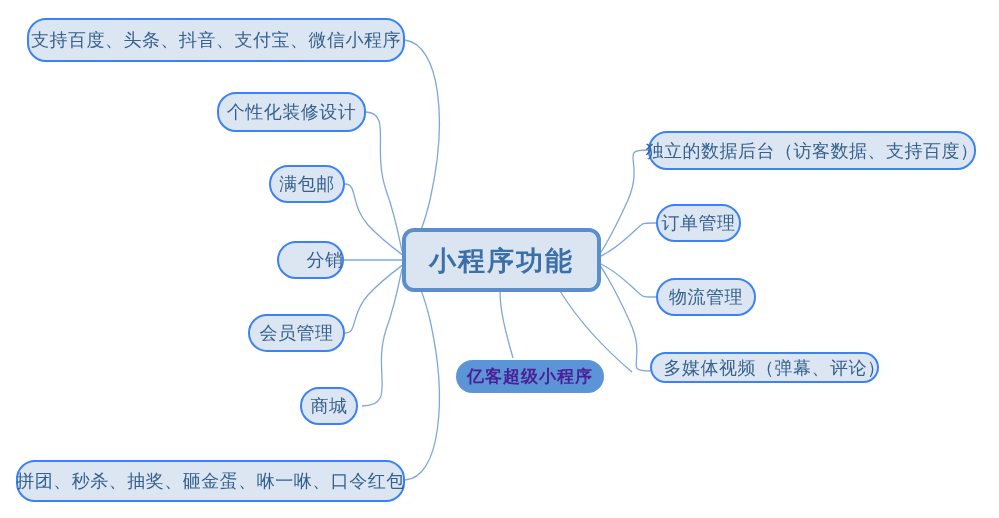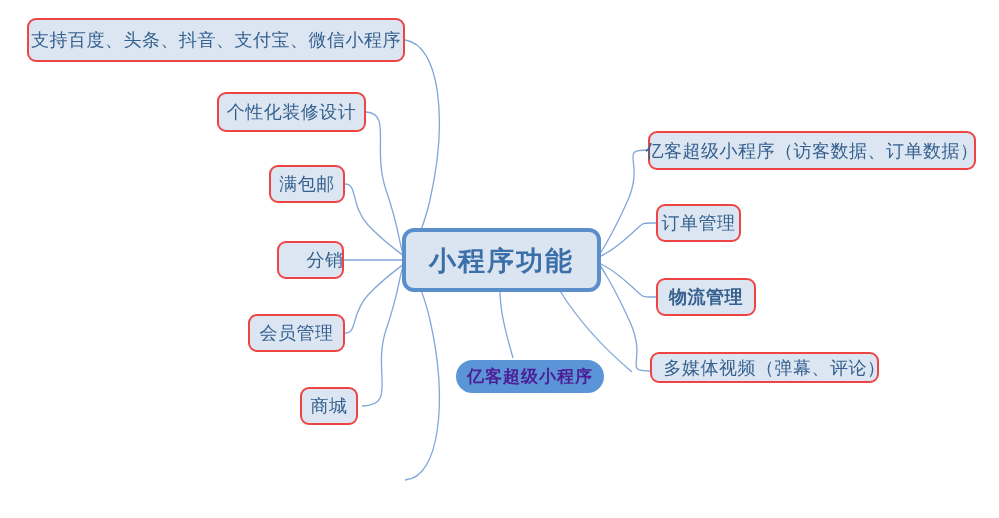--- a/index.html
+++ b/index.html
@@ -26,22 +26,22 @@
     height: 518px;
     pointer-events: none;
   }
   .node {
     position: absolute;
     box-sizing: border-box;
     display: flex;
     align-items: center;
     justify-content: center;
     background: #dce6f2;
-    border: 2px solid #ef4444;
-    border-radius: 9px;
+    border: 2px solid #3b82f6;
+    border-radius: 19px;
     color: #36618e;
     font-size: 18px;
     line-height: 1;
     white-space: nowrap;
     letter-spacing: 0.5px;
   }
   .node.central {
     background: #dbe5f1;
     border: 4px solid #5b8fcc;
     border-radius: 12px;
@@ -112,30 +112,33 @@
   </div>
 
   <div class="node" style="left:248px; top:314px; width:97px; height:38px;">
     <span>会员管理</span>
   </div>
 
   <div class="node" style="left:300px; top:387px; width:58px; height:38px;">
     <span>商城</span>
   </div>
 
+  <div class="node" style="left:16px; top:460px; width:389px; height:42px;">
+    <span>拼团、秒杀、抽奖、砸金蛋、咻一咻、口令红包</span>
+  </div>
 
   <div class="node" style="left:648px; top:131px; width:328px; height:39px;">
-    <span>亿客超级小程序（访客数据、订单数据）</span>
+    <span>独立的数据后台（访客数据、支持百度）</span>
   </div>
 
   <div class="node" style="left:656px; top:204px; width:85px; height:38px;">
     <span>订单管理</span>
   </div>
 
-  <div class="node" style="left:656px; top:278px; width:100px; height:38px;font-weight:bold;">
+  <div class="node" style="left:656px; top:278px; width:100px; height:38px;">
     <span>物流管理</span>
   </div>
 
   <div class="node" style="left:650px; top:352px; width:229px; height:31px;padding-left:20px;">
     <span>多媒体视频（弹幕、评论）</span>
   </div>
 
 </div>
 
 </body></html>

